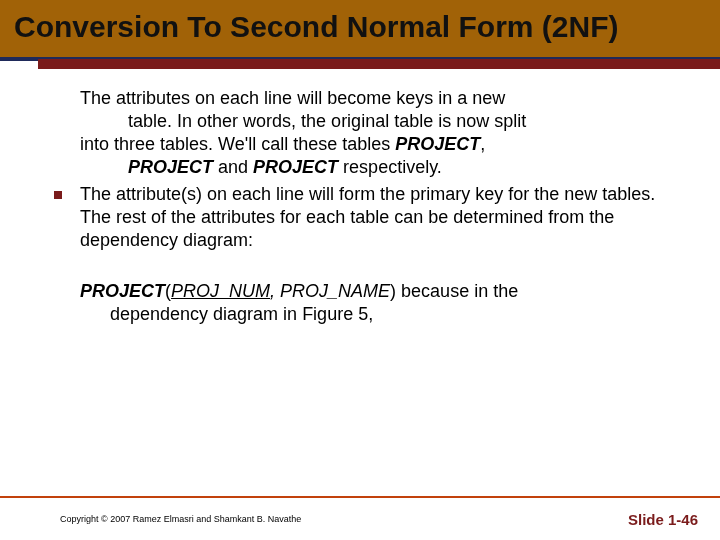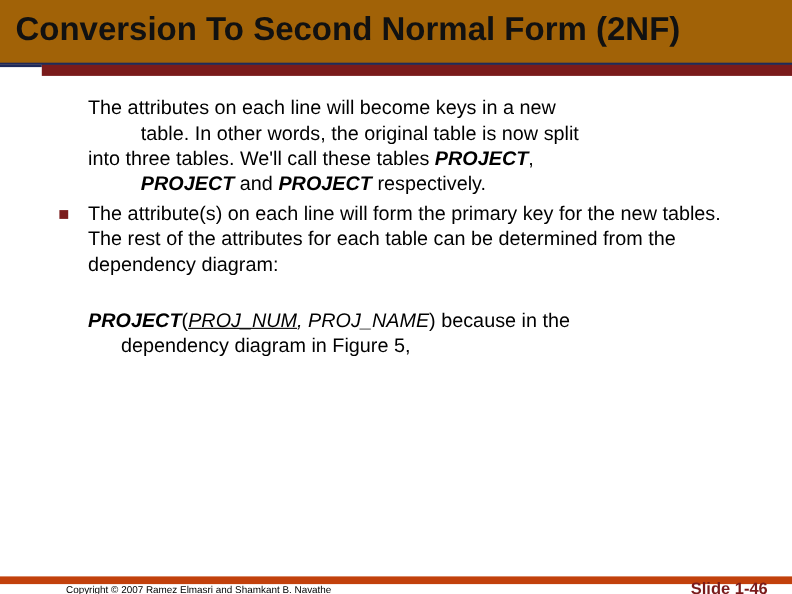--- a/index.html
+++ b/index.html
@@ -67,22 +67,22 @@
   .def-block .indent { display: block; padding-left: 30px; }
   .def-block .indent2 { display: block; padding-left: 14px; }
   .under { text-decoration: underline; font-style: italic; }
   .ital { font-style: italic; }
   .arrow { font-style: normal; }
   .footer {
     position: absolute;
     bottom: 0;
     left: 0;
     right: 0;
-    height: 16px;
-    border-top: 7px solid #c2410c;
+    height: 44px;
+    border-top: 2px solid #c2410c;
     display: flex;
     align-items: center;
     justify-content: space-between;
     padding: 0 22px 0 60px;
     font-size: 9px;
     background: #fff;
   }
   .footer .copyright { color: #000; }
   .footer .slidenum { color: #7a1b1b; font-weight: bold; font-size: 15px; }
 </style>

